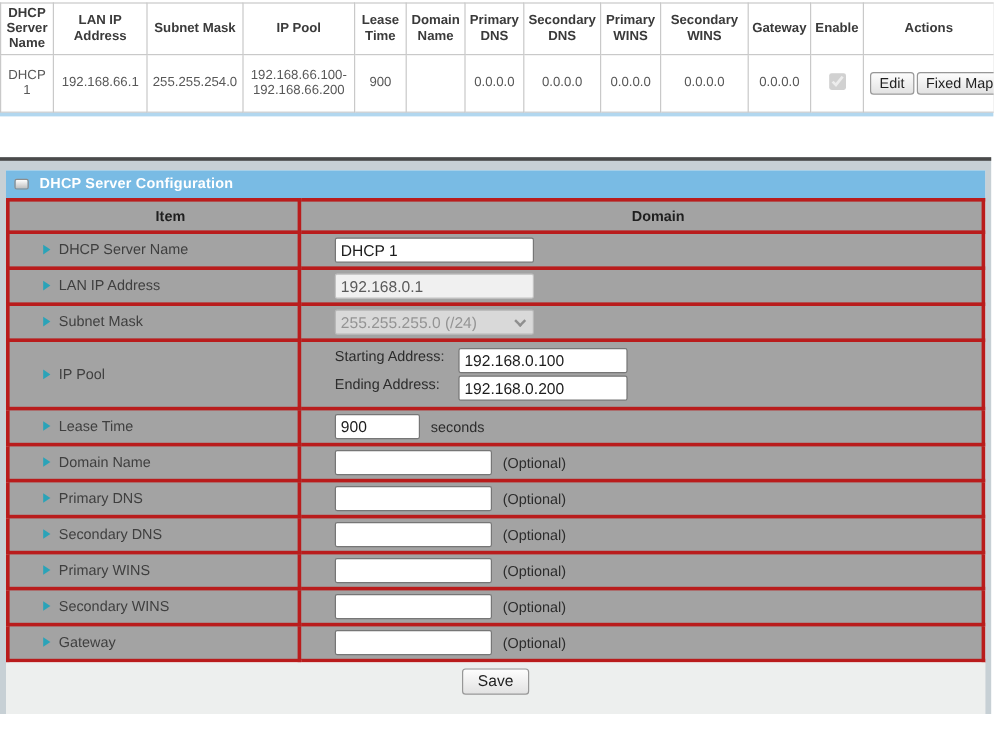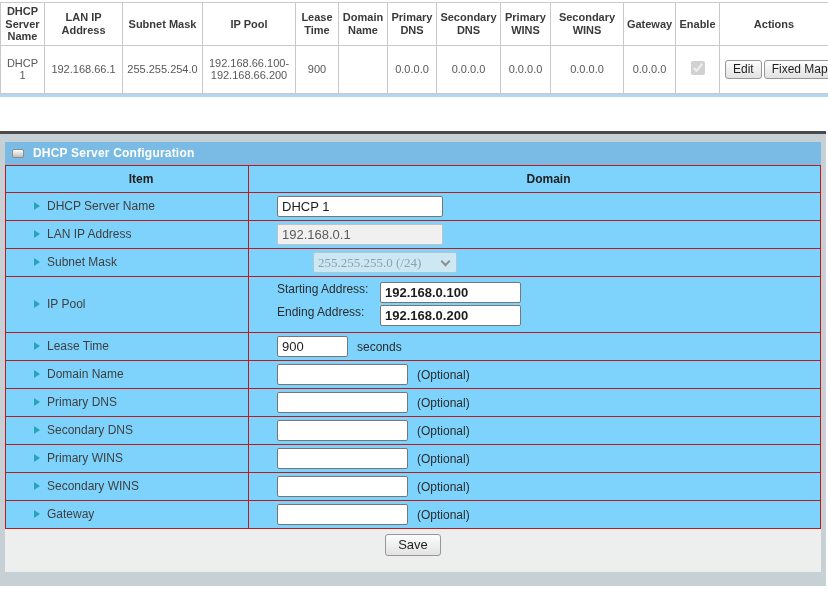--- a/index.html
+++ b/index.html
@@ -35,36 +35,36 @@
   .actions-cell { text-align: left !important; }
   .actions-stack { display: flex; flex-direction: row; align-items: flex-start; gap: 2px; padding-left: 3px; }
   .actions-stack .btn { font-size: 12px; height: 19px; line-height: 15px; padding: 1px 7px; }
   .panel-bottom { height: 3px; background: #b2d7ef; }
 
   
   .config-wrap { margin-top: 34px; width: 826px; border-top: 3px solid #4a4a4a;
     background: #c7d0d5; padding: 8px 5px 0 5px; min-height: 455px; }
   .config-inner { background: #fff; }
   .config-table { width: 100%; border-collapse: collapse; table-layout: fixed; }
-  .config-table th, .config-table td { border: 1px solid #b91c1c; background: #7dd3fc; padding-left: 28px; }
+  .config-table th, .config-table td { border: 3px solid #b91c1c; background: #a3a3a3; padding-left: 28px; }
   .config-table th { font-size: 12px; font-weight: bold; color: #1f1f1f; height: 27px; text-align: center; }
   .item-cell { padding-left: 10px; }
   .item-inner { display: flex; align-items: center; gap: 7px; }
   .item-label { font-size: 12px; color: #3f3f3f; }
   .tri-right { width: 0; height: 0; border-top: 4px solid transparent; border-bottom: 4px solid transparent;
     border-left: 6px solid #2aa3b8; flex: 0 0 auto; }
   .setting-cell { padding: 3px 0 3px 9px; height: 27px; font-size: 12px; color: #2c2c2c; }
   .txt { font-family: "Liberation Sans", sans-serif; font-size: 13px; color: #1c1c1c;
     border: 1px solid #767676; border-radius: 2px; height: 21px; padding: 1px 4px; background: #fff; }
   .txt:disabled { background: #f0f0f0; border-color: #c2c2c2; color: #5a5a5a; }
-  .w-name { width: 166px; } .w-pool { width: 141px; font-weight: bold; } .w-lease { width: 71px; } .w-opt { width: 131px; }
+  .w-name { width: 166px; } .w-pool { width: 141px; } .w-lease { width: 71px; } .w-opt { width: 131px; }
   .sel-wrap { position: relative; display: inline-block; }
-  .sel { -webkit-appearance: none; appearance: none; width: 144px; height: 21px;
-    font-family: Liberation Serif, serif; font-size: 13px; color: #8f8f8f;
-    background: #f0f0f0; border: 1px solid #c2c2c2; border-radius: 2px; padding: 0 20px 0 4px; margin-left: 36px; }
+  .sel { -webkit-appearance: none; appearance: none; width: 166px; height: 21px;
+    font-family: Liberation Sans, sans-serif; font-size: 13px; color: #8f8f8f;
+    background: #f0f0f0; border: 1px solid #c2c2c2; border-radius: 2px; padding: 0 20px 0 4px; }
   .chev { position: absolute; right: 8px; top: 6px; width: 7px; height: 7px;
     border-right: 2px solid #8f8f8f; border-bottom: 2px solid #8f8f8f;
     transform: rotate(45deg); pointer-events: none; }
   .pool-line { display: flex; margin: 2px 0; }
   .pool-label { display: inline-block; width: 103px; font-size: 12px; color: #2c2c2c; }
   .suffix { margin-left: 9px; font-size: 12px; color: #2c2c2c; text-align: right; }
   .enable-line { display: flex; align-items: center; gap: 6px; font-size: 12px; color: #2c2c2c; }
   .cbx { width: 14px; height: 14px; accent-color: #1f7ad4; }
   .save-bar { background: #edefee; text-align: center; padding: 5px 0 16px 0; }
   .save-bar .btn { font-size: 13px; padding: 2px 12px; height: 22px; }

